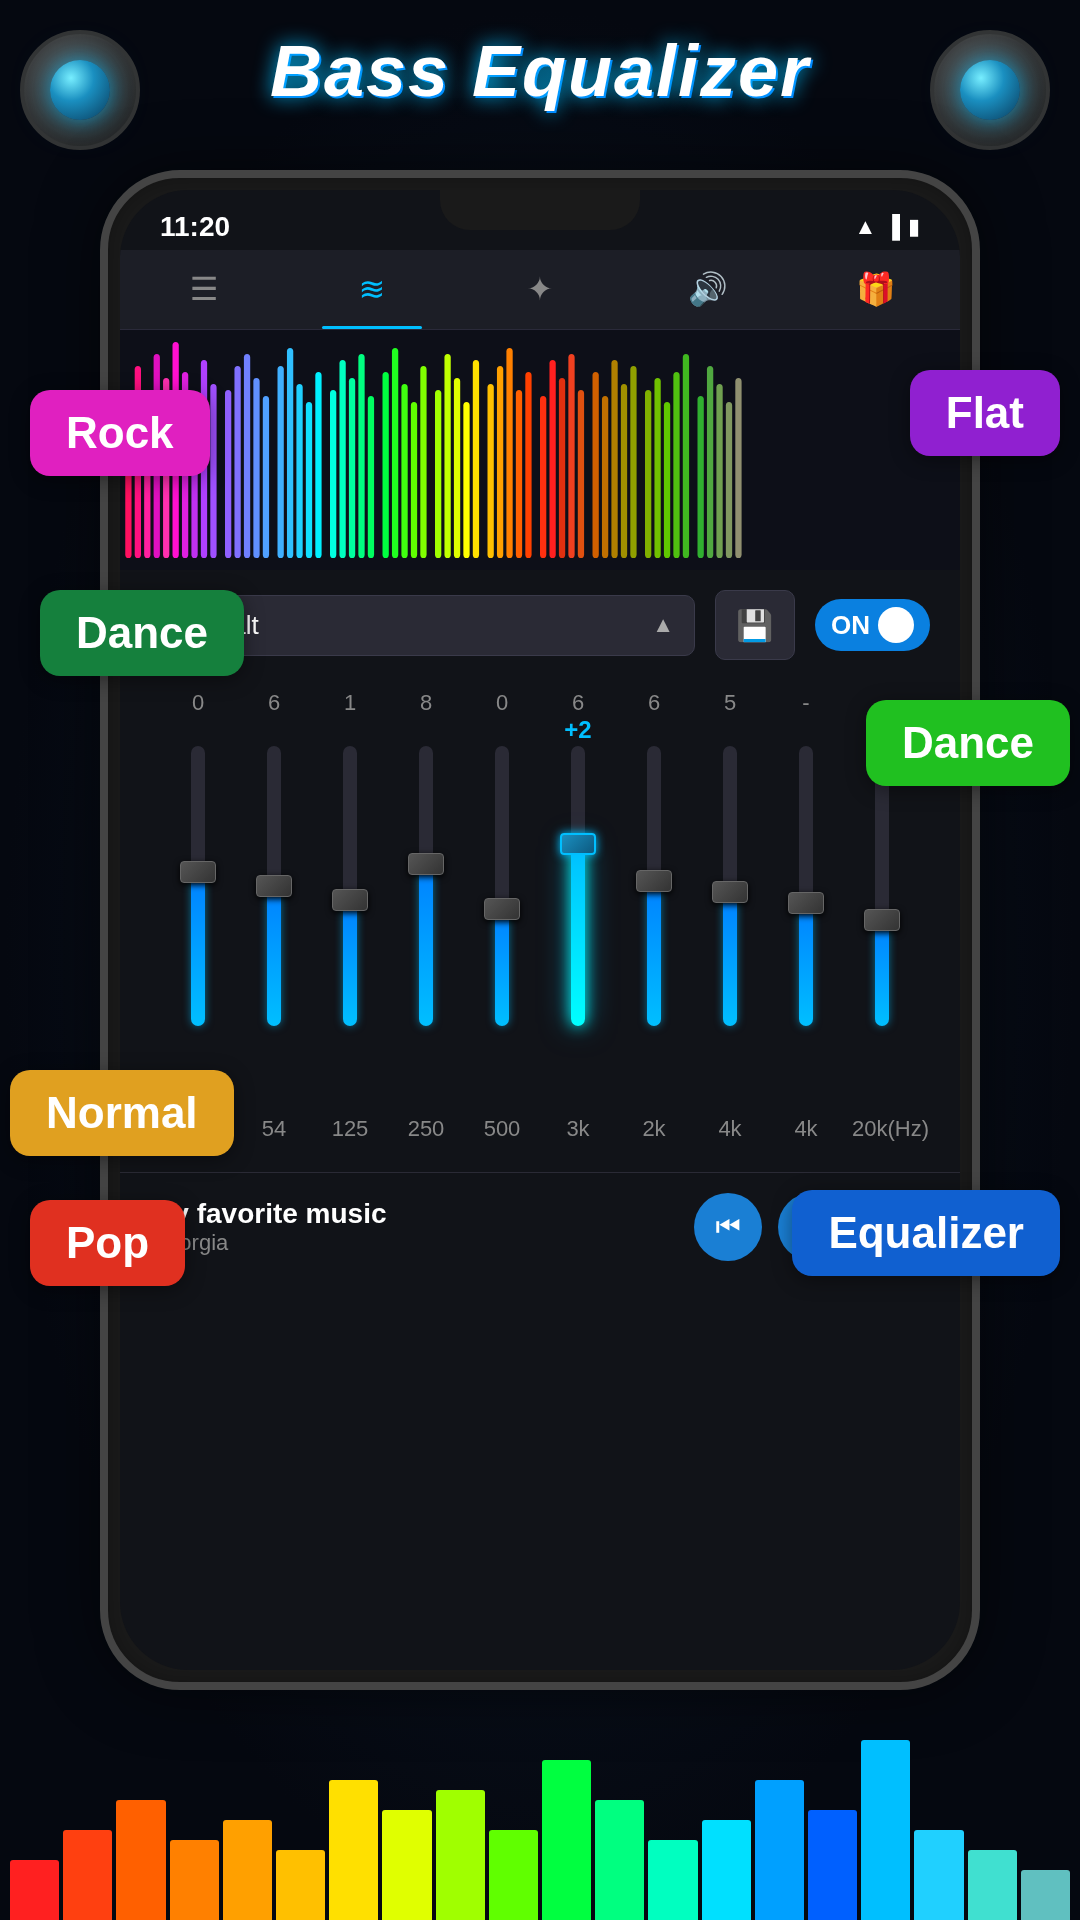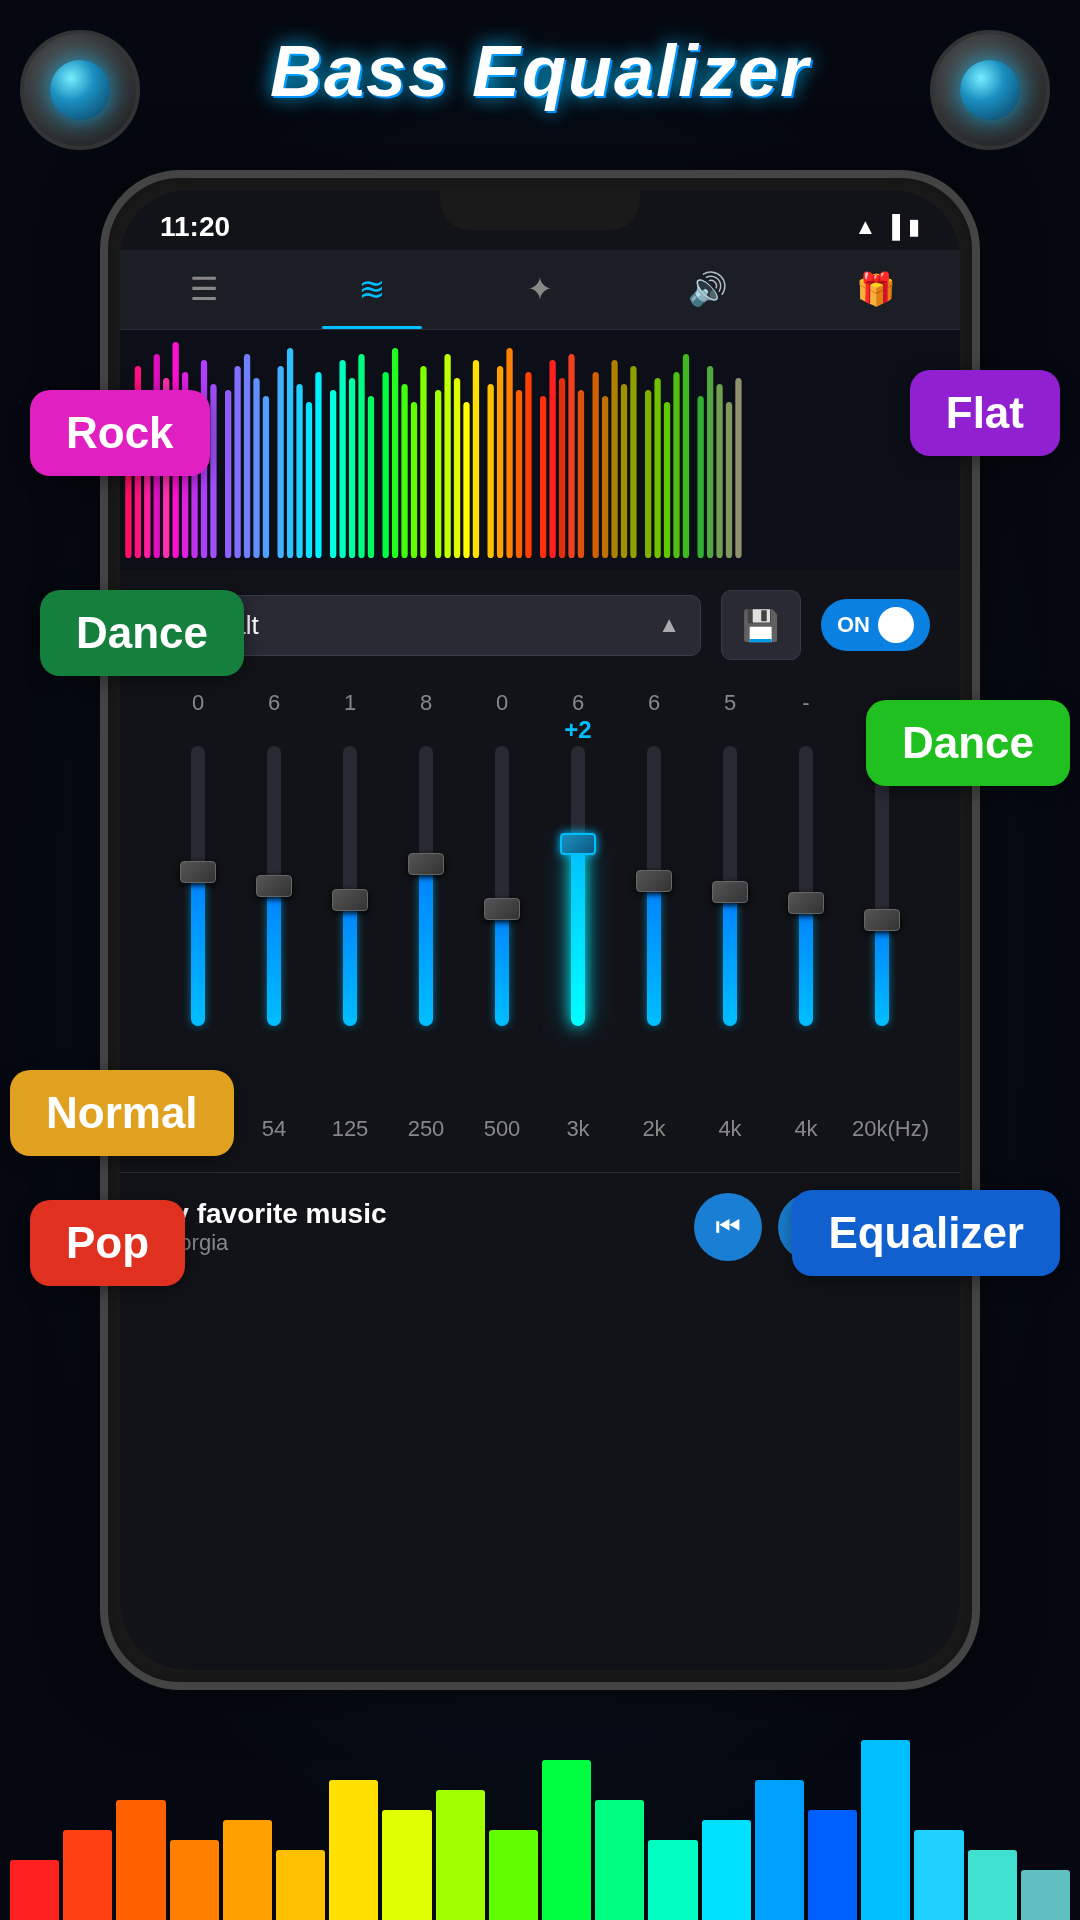--- a/index.html
+++ b/index.html
@@ -209,21 +209,21 @@
     }
     .toggle-pill {
       display: flex;
       align-items: center;
       gap: 8px;
       background: #0a80e0;
       border-radius: 30px;
       padding: 8px 16px;
       margin-left: auto;
     }
-    .toggle-text { color: white; font-size: 22px; font-weight: bold; }
+    .toggle-text { color: white; font-size: 26px; font-weight: bold; }
     .toggle-circle {
       width: 36px;
       height: 36px;
       border-radius: 50%;
       background: white;
     }
 
     
     .sliders-area {
       padding: 10px 10px;

